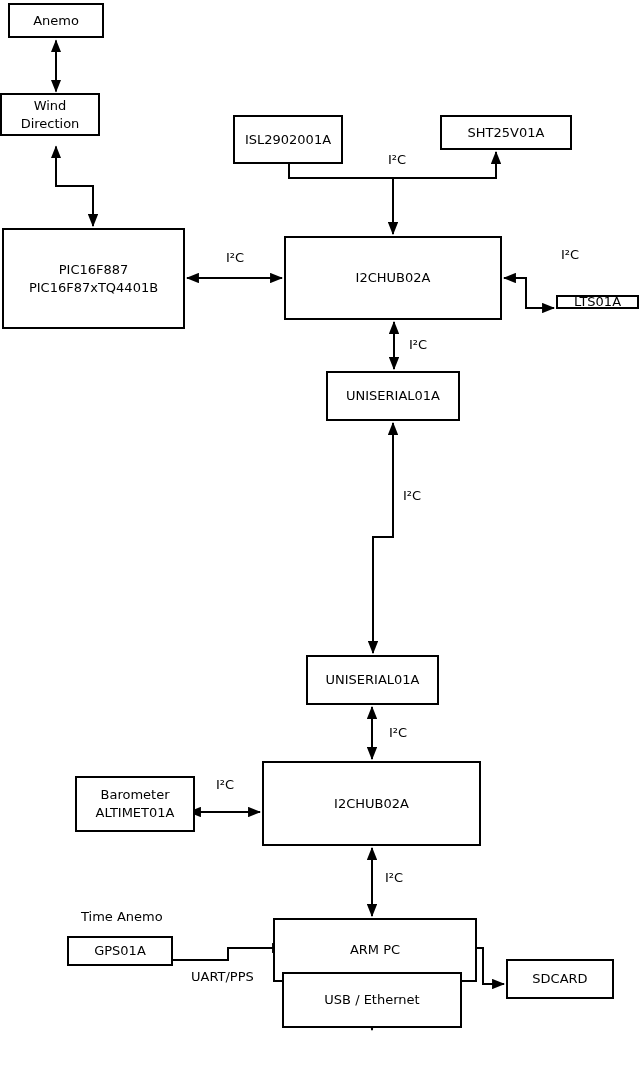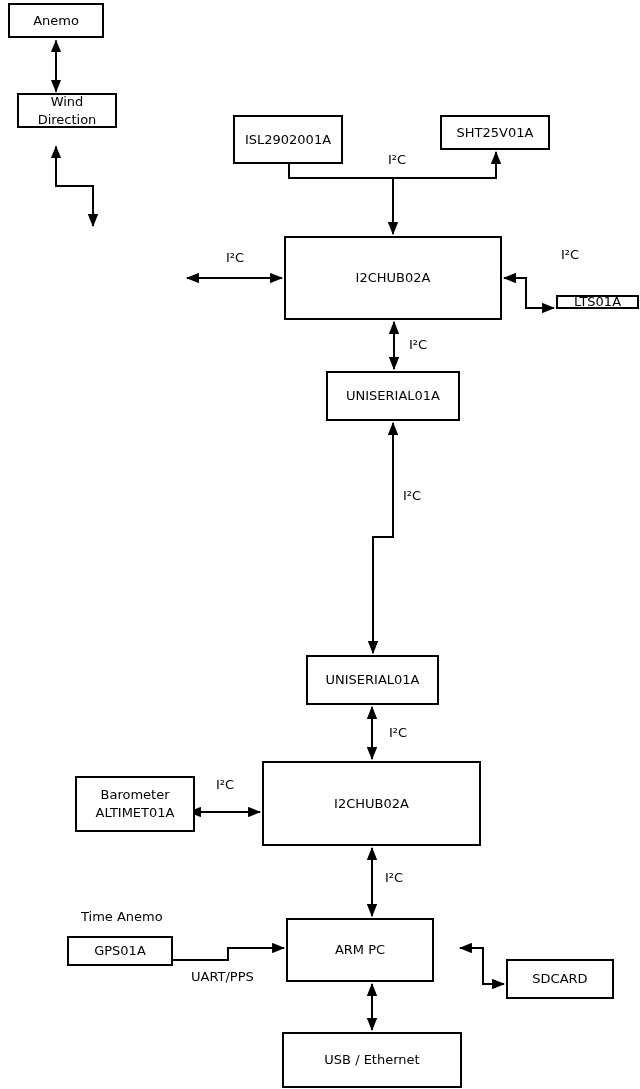--- a/index.html
+++ b/index.html
@@ -19,34 +19,34 @@
     text-align:center;white-space:pre-line;
     font:13px/1.35 "DejaVu Sans","Liberation Sans",sans-serif;
     color:var(--text-color);
   }
   .edge-label{
     position:absolute;
     font:13px "DejaVu Sans","Liberation Sans",sans-serif;
     color:var(--text-color);white-space:nowrap;
   }
   #n-anemo{left:8px;top:3px;width:96px;height:35px}
-  #n-wind{left:17px;top:93px;width:100px;height:35px}
+  #n-wind{left:0;top:93px;width:100px;height:43px}
   #n-pic{left:2px;top:228px;width:183px;height:101px}
   #n-isl{left:233px;top:115px;width:110px;height:49px}
-  #n-sht{left:440px;top:115px;width:110px;height:35px}
+  #n-sht{left:440px;top:115px;width:132px;height:35px}
   #n-hub1{left:284px;top:236px;width:218px;height:84px}
   #n-lts{left:556px;top:295px;width:83px;height:14px}
   #n-uni1{left:326px;top:371px;width:134px;height:50px}
   #n-uni2{left:306px;top:655px;width:133px;height:50px}
   #n-baro{left:75px;top:776px;width:120px;height:56px}
   #n-hub2{left:262px;top:761px;width:219px;height:85px}
-  #n-arm{left:286px;top:918px;width:148px;height:64px}
+  #n-arm{left:273px;top:918px;width:204px;height:64px}
   #n-gps{left:67px;top:936px;width:106px;height:30px}
   #n-sd{left:506px;top:959px;width:108px;height:40px}
-  #n-usb{left:282px;top:1032px;width:180px;height:56px}
+  #n-usb{left:282px;top:972px;width:180px;height:56px}
 
   #l-i2c-pic{left:226px;top:250px}
   #l-i2c-top{left:388px;top:152px}
   #l-i2c-lts{left:561px;top:247px}
   #l-i2c-hub1{left:409px;top:337px}
   #l-i2c-mid{left:403px;top:488px}
   #l-i2c-uni2{left:389px;top:725px}
   #l-i2c-baro{left:216px;top:777px}
   #l-i2c-hub2{left:385px;top:870px}
   #l-time{left:81px;top:909px}
@@ -77,20 +77,22 @@
       <path d="M 372 848 L 372 916" marker-start="url(#arr)" marker-end="url(#arr)"></path>
       <path d="M 173 960 L 228 960 L 228 948 L 284 948" marker-end="url(#arr)"></path>
       <path d="M 460 948 L 483 948 L 483 984 L 504 984" marker-start="url(#arr)" marker-end="url(#arr)"></path>
       <path d="M 372 984 L 372 1030" marker-start="url(#arr)" marker-end="url(#arr)"></path>
     </g>
   </svg>
 
   <div class="node" id="n-anemo">Anemo</div>
   <div class="node" id="n-wind">Wind
 Direction</div>
+  <div class="node" id="n-pic">PIC16F887
+PIC16F87xTQ4401B</div>
   <div class="node" id="n-isl">ISL2902001A</div>
   <div class="node" id="n-sht">SHT25V01A</div>
   <div class="node" id="n-hub1">I2CHUB02A</div>
   <div class="node" id="n-lts">LTS01A</div>
   <div class="node" id="n-uni1">UNISERIAL01A</div>
   <div class="node" id="n-uni2">UNISERIAL01A</div>
   <div class="node" id="n-baro">Barometer
 ALTIMET01A</div>
   <div class="node" id="n-hub2">I2CHUB02A</div>
   <div class="node" id="n-arm">ARM PC</div>

